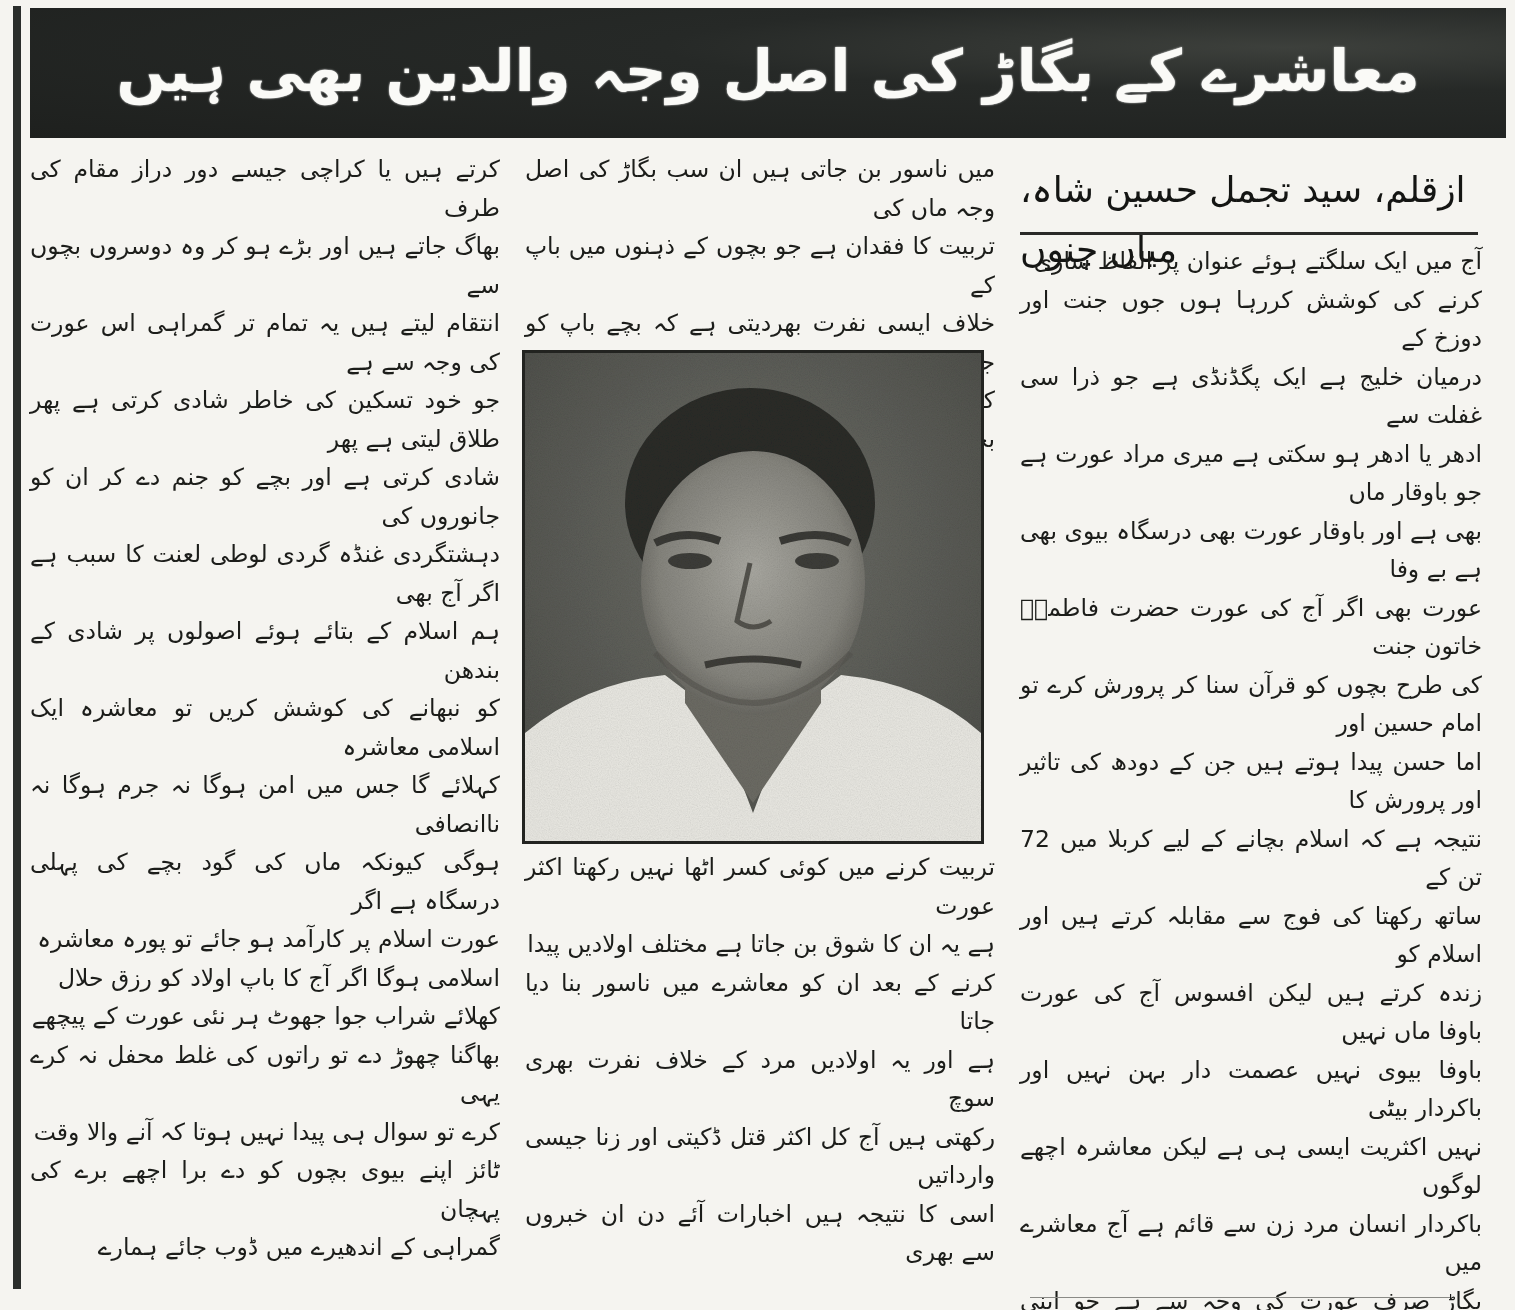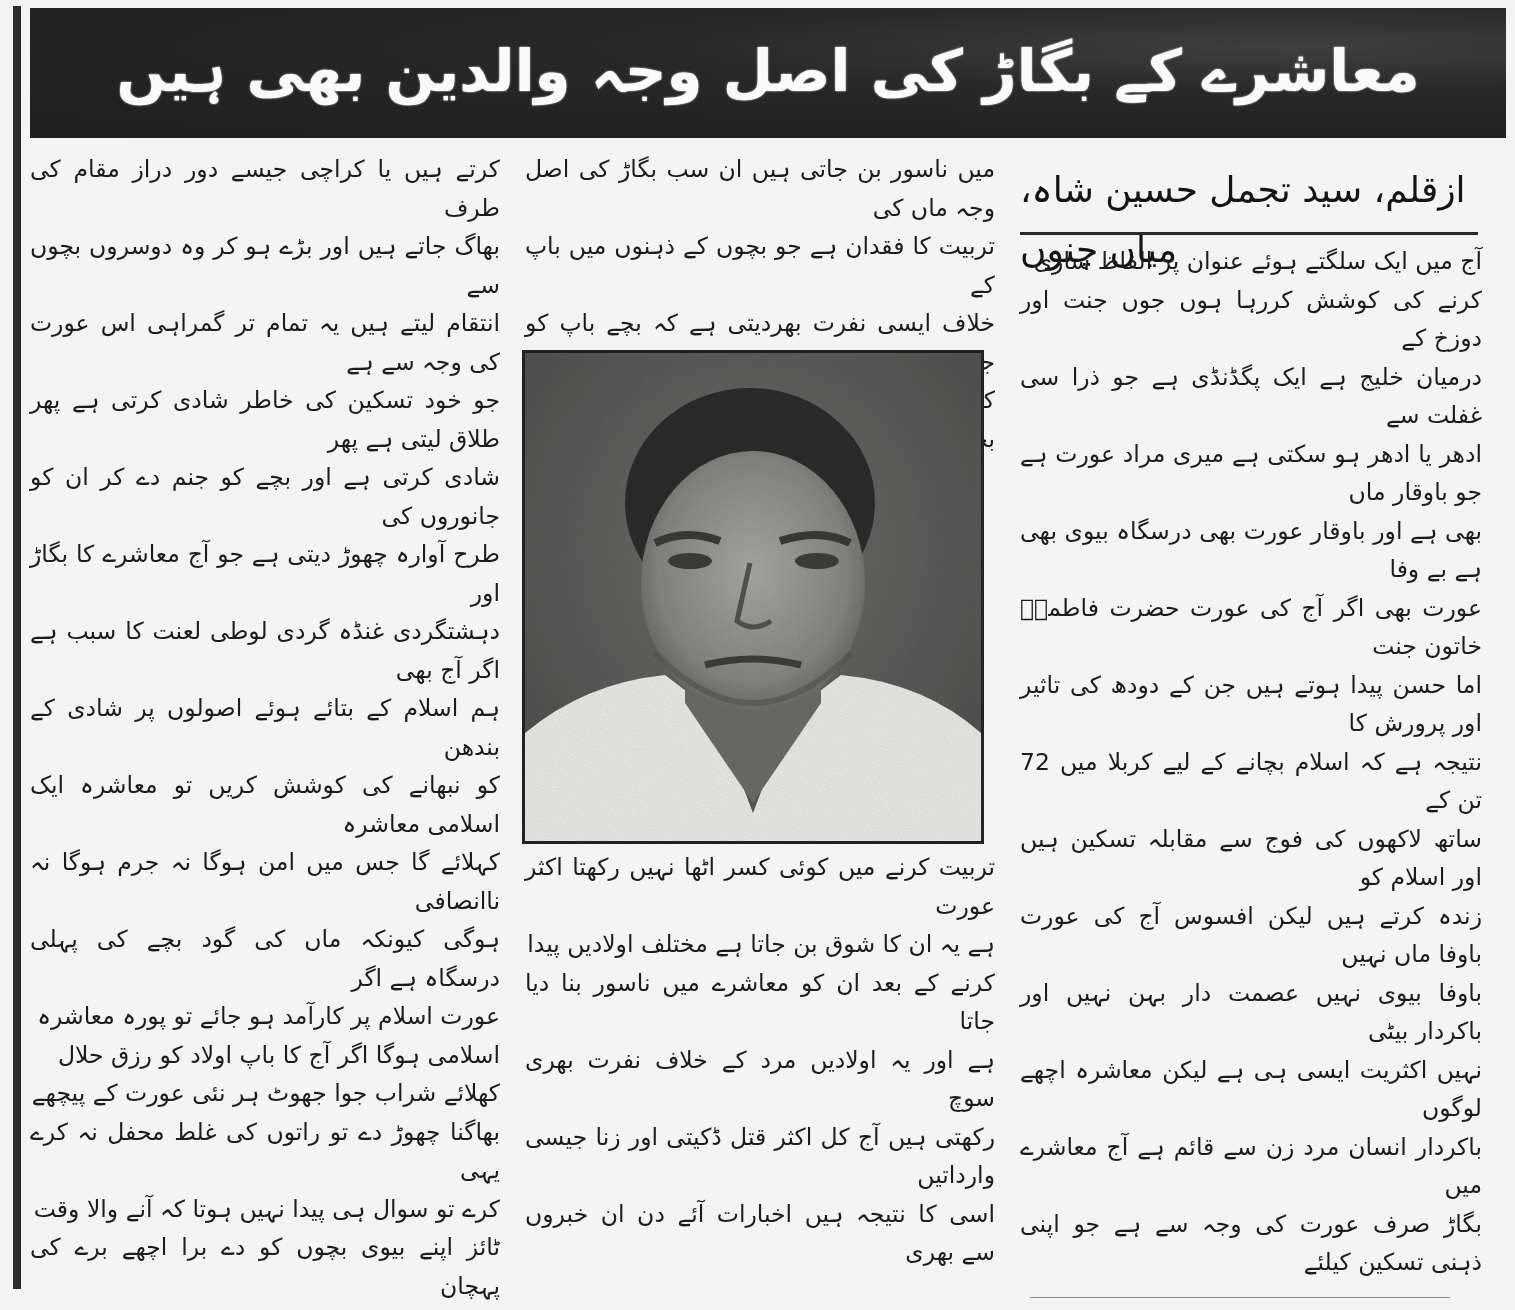--- a/index.html
+++ b/index.html
@@ -115,23 +115,24 @@
 
   <div class="byline">ازقلم، سید تجمل حسین شاہ، میاں چنوں</div>
   <div class="byline-rule"></div>
   <div class="column col-right col-right-body">
       <p>آج میں ایک سلگتے ہوئے عنوان پر الفاظ سازی</p>
       <p>کرنے کی کوشش کررہا ہوں جوں جنت اور دوزخ کے</p>
       <p>درمیان خلیج ہے ایک پگڈنڈی ہے جو ذرا سی غفلت سے</p>
       <p>ادھر یا ادھر ہو سکتی ہے میری مراد عورت ہے جو باوقار ماں</p>
       <p>بھی ہے اور باوقار عورت بھی درسگاہ بیوی بھی ہے بے وفا</p>
       <p>عورت بھی اگر آج کی عورت حضرت فاطمہؓ خاتون جنت</p>
+      <p>کی طرح بچوں کو قرآن سنا کر پرورش کرے تو امام حسین اور</p>
       <p>اما حسن پیدا ہوتے ہیں جن کے دودھ کی تاثیر اور پرورش کا</p>
       <p>نتیجہ ہے کہ اسلام بچانے کے لیے کربلا میں 72 تن کے</p>
-      <p>ساتھ لاکھوں کی فوج سے مقابلہ تسکین ہیں اور اسلام کو</p>
+      <p>ساتھ رکھتا کی فوج سے مقابلہ کرتے ہیں اور اسلام کو</p>
       <p>زندہ کرتے ہیں لیکن افسوس آج کی عورت باوفا ماں نہیں</p>
       <p>باوفا بیوی نہیں عصمت دار بہن نہیں اور باکردار بیٹی</p>
       <p>نہیں اکثریت ایسی ہی ہے لیکن معاشرہ اچھے لوگوں</p>
       <p>باکردار انسان مرد زن سے قائم ہے آج معاشرے میں</p>
       <p>بگاڑ صرف عورت کی وجہ سے ہے جو اپنی ذہنی تسکین کیلئے</p>
     </div>
 
   <div class="column col-middle col-middle-top">
       <p>میں ناسور بن جاتی ہیں ان سب بگاڑ کی اصل وجہ ماں کی</p>
       <p>تربیت کا فقدان ہے جو بچوں کے ذہنوں میں باپ کے</p>
@@ -194,21 +195,20 @@
       <p>رکھتی ہیں آج کل اکثر قتل ڈکیتی اور زنا جیسی وارداتیں</p>
       <p>اسی کا نتیجہ ہیں اخبارات آئے دن ان خبروں سے بھری</p>
     </div>
 
   <div class="column col-left">
       <p>کرتے ہیں یا کراچی جیسے دور دراز مقام کی طرف</p>
       <p>بھاگ جاتے ہیں اور بڑے ہو کر وہ دوسروں بچوں سے</p>
       <p>انتقام لیتے ہیں یہ تمام تر گمراہی اس عورت کی وجہ سے ہے</p>
       <p>جو خود تسکین کی خاطر شادی کرتی ہے پھر طلاق لیتی ہے پھر</p>
       <p>شادی کرتی ہے اور بچے کو جنم دے کر ان کو جانوروں کی</p>
-      <p>طرح آوارہ چھوڑ دیتی ہے جو آج معاشرے کا بگاڑ اور</p>
       <p>دہشتگردی غنڈہ گردی لوطی لعنت کا سبب ہے اگر آج بھی</p>
       <p>ہم اسلام کے بتائے ہوئے اصولوں پر شادی کے بندھن</p>
       <p>کو نبھانے کی کوشش کریں تو معاشرہ ایک اسلامی معاشرہ</p>
       <p>کہلائے گا جس میں امن ہوگا نہ جرم ہوگا نہ ناانصافی</p>
       <p>ہوگی کیونکہ ماں کی گود بچے کی پہلی درسگاہ ہے اگر</p>
       <p>عورت اسلام پر کارآمد ہو جائے تو پورہ معاشرہ</p>
       <p>اسلامی ہوگا اگر آج کا باپ اولاد کو رزق حلال</p>
       <p>کھلائے شراب جوا جھوٹ ہر نئی عورت کے پیچھے</p>
       <p>بھاگنا چھوڑ دے تو راتوں کی غلط محفل نہ کرے یہی</p>
       <p>کرے تو سوال ہی پیدا نہیں ہوتا کہ آنے والا وقت</p>

